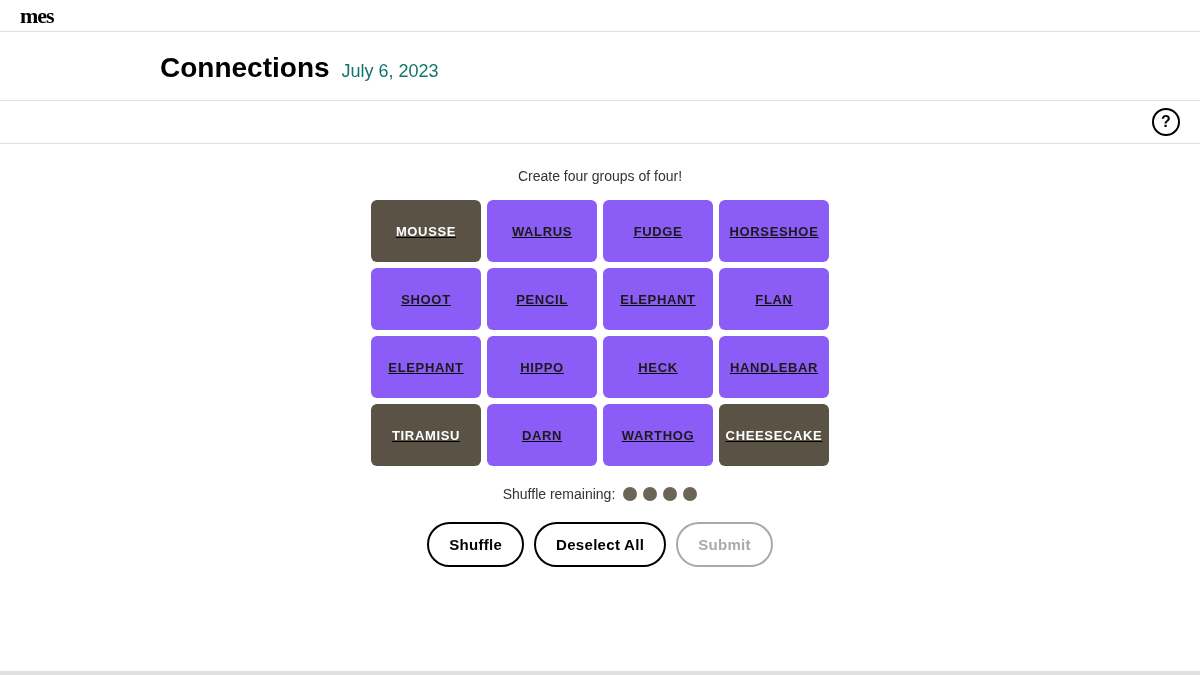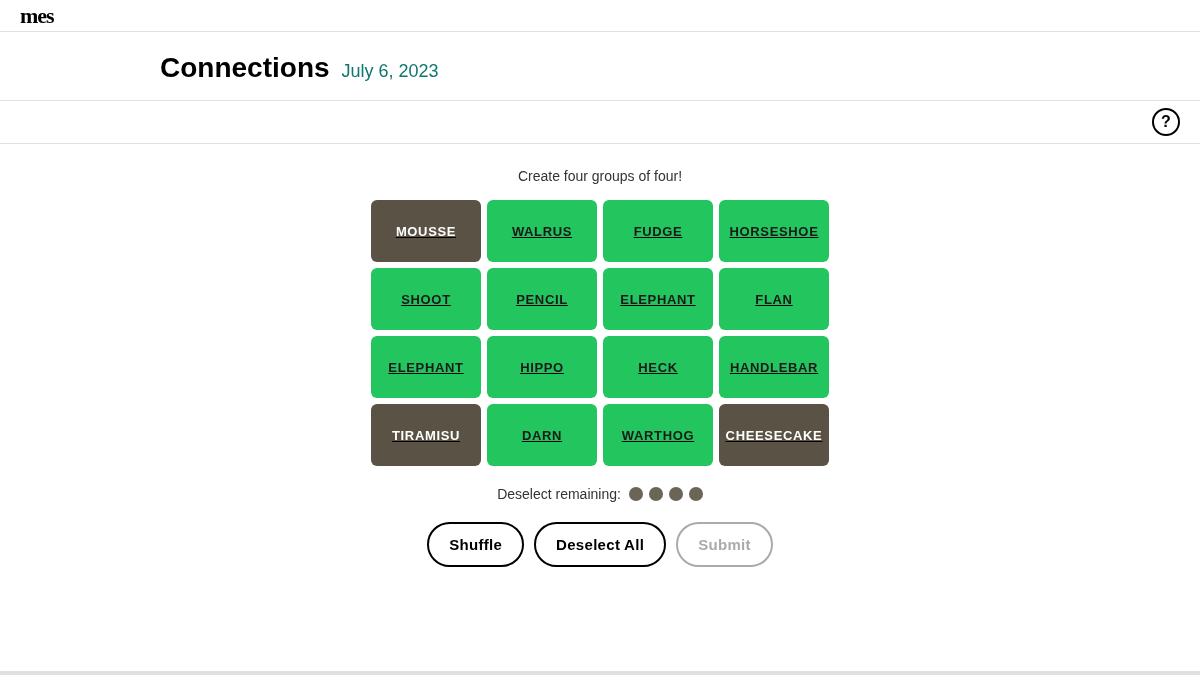--- a/index.html
+++ b/index.html
@@ -101,21 +101,21 @@
       font-weight: 800;
       letter-spacing: 0.05em;
       cursor: pointer;
       user-select: none;
       text-align: center;
       padding: 4px;
       font-family: 'Franklin Gothic Medium', 'Arial Narrow', Arial, sans-serif;
     }
 
     .tile-normal {
-      background: #22c55e;
+      background: #8b5cf6;
       color: #1a1a1a;
     }
 
     .tile-selected {
       background: #5a5244;
       color: #fff;
     }
 
     
     .mistakes-row {
@@ -205,21 +205,21 @@
       <div class="word-tile tile-normal">HIPPO</div>
       <div class="word-tile tile-normal">HECK</div>
       <div class="word-tile tile-normal">HANDLEBAR</div>
       <div class="word-tile tile-selected">TIRAMISU</div>
       <div class="word-tile tile-normal">DARN</div>
       <div class="word-tile tile-normal">WARTHOG</div>
       <div class="word-tile tile-selected">CHEESECAKE</div>
     </div>
 
   <div class="mistakes-row">
-    <span>Deselect remaining:</span>
+    <span>Shuffle remaining:</span>
     <div class="mistake-dots" id="mistake-dots">
 
     <div class="mistake-dot"></div>
         <div class="mistake-dot"></div>
         <div class="mistake-dot"></div>
         <div class="mistake-dot"></div>
       </div>
   </div>
 
   <div class="buttons-row">

